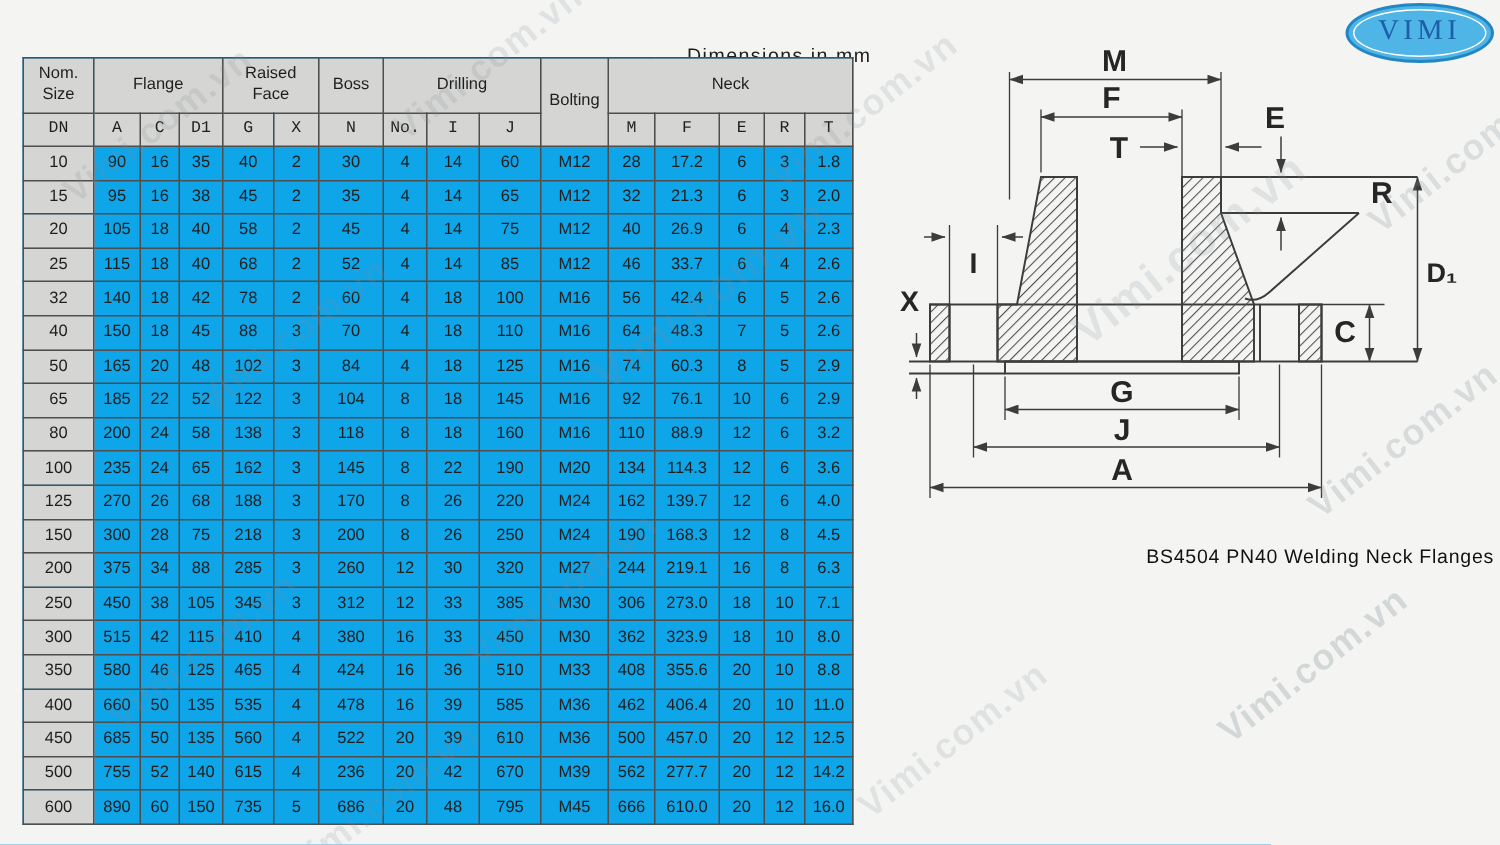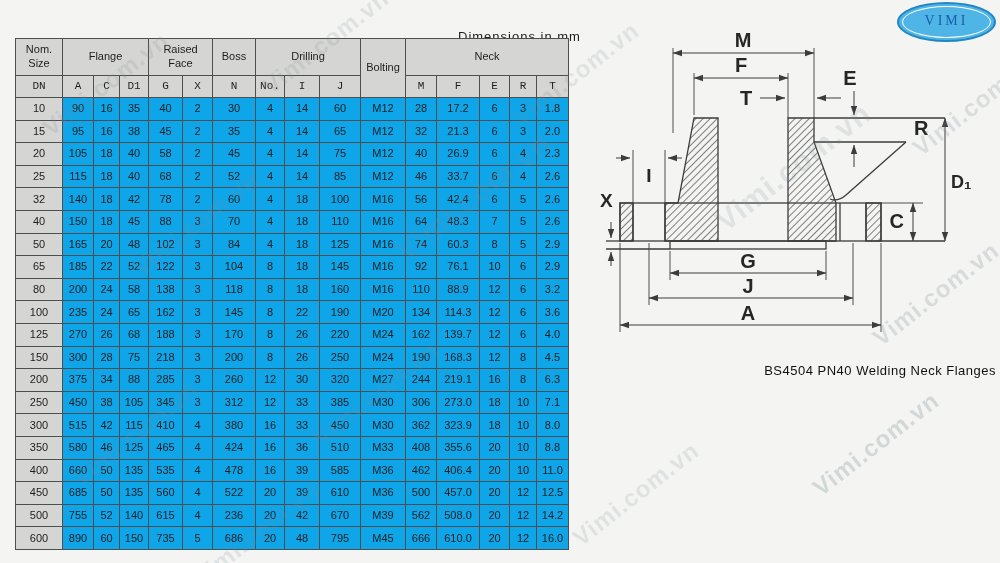--- a/index.html
+++ b/index.html
@@ -19,21 +19,21 @@
   td.dn-col{background:#d5d5d3;}
 
   .caption{position:absolute;left:596px;top:363px;width:400px;text-align:right;
            font-size:13px;font-weight:normal;color:#111;letter-spacing:0.5px;white-space:nowrap;}
 
   .logo{position:absolute;left:897px;top:2px;width:99px;height:40px;background:#4fb4e6;
         border:2px solid #2187c4;border-radius:50%;box-sizing:border-box;display:flex;
         align-items:center;justify-content:center;}
   .logo .ring{position:absolute;left:3px;top:2px;right:3px;bottom:2px;border:1.5px solid #ffffff;
         border-radius:50%;pointer-events:none;}
-  .logo .txt{font-family:"Liberation Serif", serif;font-size:14px;color:#1b5fa8;
+  .logo .txt{font-family:"Liberation Serif", serif;font-size:19px;color:#1b5fa8;
         letter-spacing:3px;position:relative;top:-1px;}
 
   .wm{position:absolute;font-size:24px;font-weight:bold;color:#7e8d98;opacity:0.17;
       transform:rotate(-38deg);white-space:nowrap;pointer-events:none;z-index:5;letter-spacing:1px;}
 
   svg.diagram{position:absolute;left:598px;top:25px;z-index:2;}
   svg.diagram text{font-family:"Liberation Sans", sans-serif;font-weight:bold;fill:#262626;}
 </style>
 </head>
 <body>
@@ -422,21 +422,21 @@
           <td>52</td>
           <td>140</td>
           <td>615</td>
           <td>4</td>
           <td>236</td>
           <td>20</td>
           <td>42</td>
           <td>670</td>
           <td>M39</td>
           <td>562</td>
-          <td>508.0</td>
+          <td>277.7</td>
           <td>20</td>
           <td>12</td>
           <td>14.2</td>
         </tr>
         <tr>
           <td class="dn-col">600</td>
           <td>890</td>
           <td>60</td>
           <td>150</td>
           <td>735</td>

